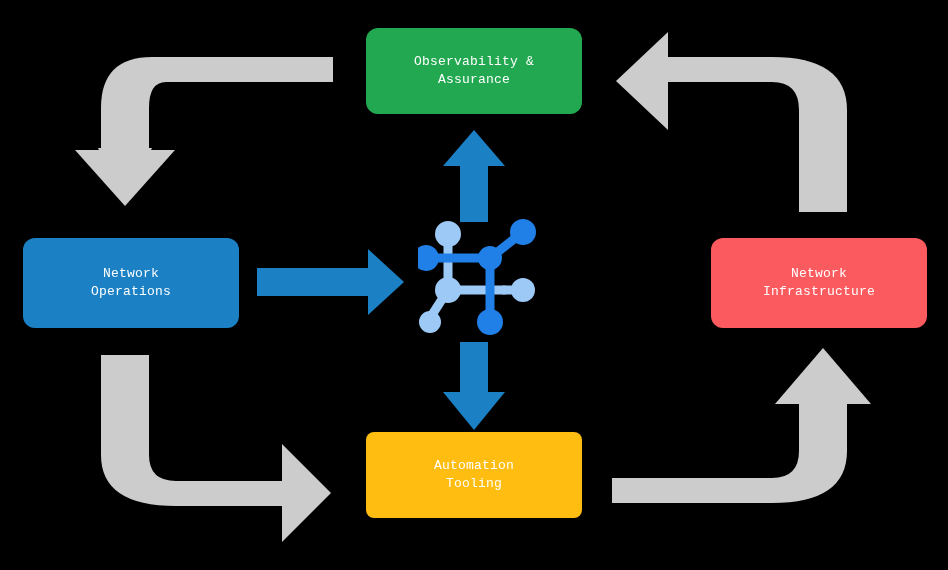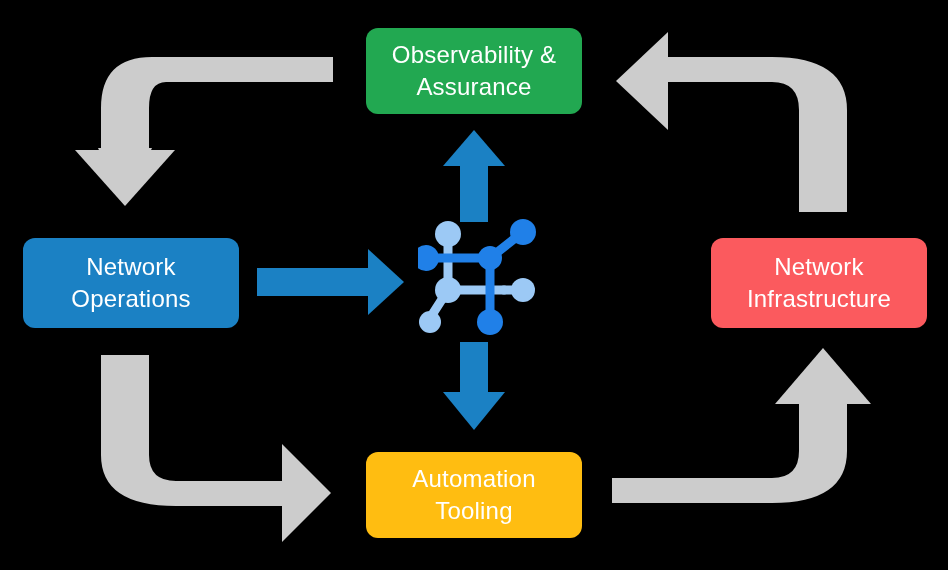--- a/index.html
+++ b/index.html
@@ -16,32 +16,33 @@
     font-family: "Liberation Sans", sans-serif;
   }
   .node-box {
     position: absolute;
     display: flex;
     align-items: center;
     justify-content: center;
     text-align: center;
     border-radius: 12px;
     color: #ffffff;
-    font-size: 24px;
+    font-size: 13px;
     font-weight: 400;
     line-height: 1.35;
     letter-spacing: 0.2px;
     box-sizing: border-box;
     padding: 4px 10px;
     white-space: pre-line;
+    font-family: Liberation Mono, monospace;
   }
   #box-observability { left: 366px; top: 28px;  width: 216px; height: 86px; }
   #box-operations    { left: 23px;  top: 238px; width: 216px; height: 90px; }
   #box-infrastructure{ left: 711px; top: 238px; width: 216px; height: 90px; }
-  #box-automation    { left: 366px; top: 452px; width: 216px; height: 86px; }
+  #box-automation    { left: 366px; top: 432px; width: 216px; height: 86px; border-radius: 8px; }
 
   .svg-layer {
     position: absolute;
     left: 0;
     top: 0;
     width: 948px;
     height: 570px;
   }
   #center-icon {
     position: absolute;

